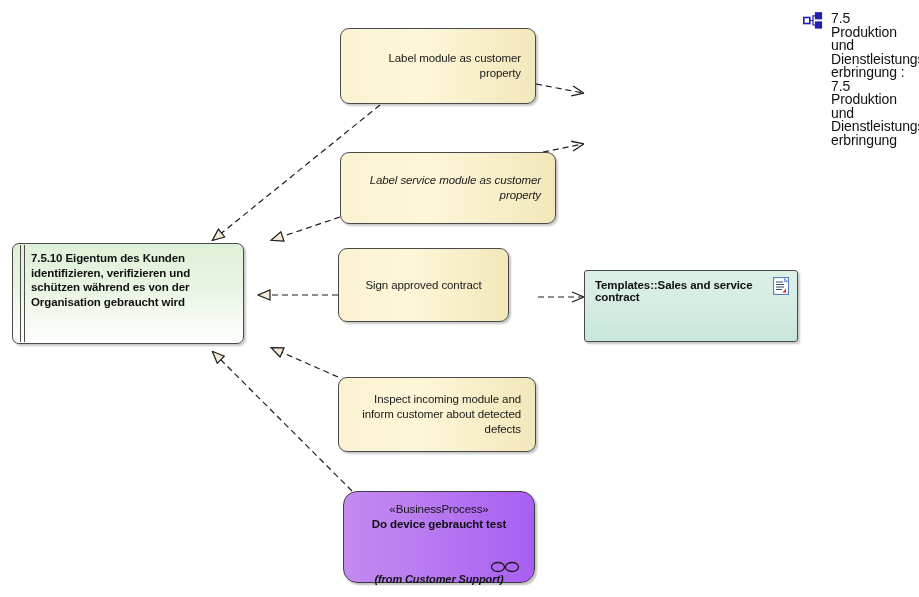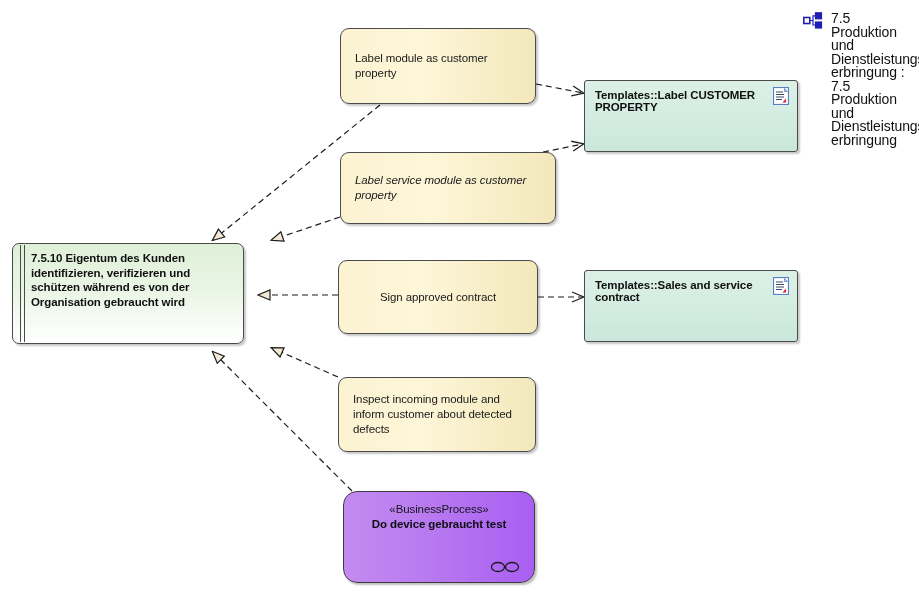--- a/index.html
+++ b/index.html
@@ -71,21 +71,21 @@
     border-radius: 9px;
     background: linear-gradient(to right, #fbf3d2 0%, #fdf6d8 42%, #f3e8bb 100%);
     box-shadow: 2px 2px 2px rgba(0,0,0,0.22);
     display: flex;
     align-items: center;
     justify-content: center;
   }
   .act-text {
     font-size: 11.5px;
     color: #1a1a1a;
-    text-align: left;
+    text-align: right;
     line-height: 15px;
     padding: 0 14px;
     letter-spacing: -0.1px;
   }
 
   
   .tpl-box {
     border: 1px solid #4a4a4a;
     border-radius: 3px;
     background: linear-gradient(to bottom, #dcf0e6 0%, #d3ece1 55%, #c9e7da 100%);
@@ -229,42 +229,28 @@
   </div>
 
   <div class="node act-box" style="left:340px; top:28px; width:196px; height:76px;">
     <div class="act-text">Label module as customer property</div>
   </div>
 
   <div class="node act-box" style="left:340px; top:152px; width:216px; height:72px;font-style:italic;">
     <div class="act-text">Label service module as customer property</div>
   </div>
 
-  <div class="node act-box" style="left:338px; top:260px; width:200px; height:74px;">
+  <div class="node act-box" style="left:338px; top:248px; width:171px; height:74px;">
     <div class="act-text">Sign approved contract</div>
   </div>
 
   <div class="node act-box" style="left:338px; top:377px; width:198px; height:75px;">
     <div class="act-text">Inspect incoming module and inform customer about detected defects</div>
   </div>
 
-  <div class="node tpl-box" style="left:584px; top:80px; width:214px; height:72px;">
-    <div class="tpl-text">Templates::Label CUSTOMER PROPERTY</div>
-    <svg class="tpl-icon" viewBox="0 0 16 18" xmlns="http://www.w3.org/2000/svg">
-      <rect x="0.5" y="0.5" width="15" height="17" fill="#ffffff" stroke="#5b7fc7" stroke-width="1.2"></rect>
-      <path d="M11.5 1.5 L14.5 4.5 L11.5 4.5 Z" fill="#dde6f6" stroke="#5b7fc7" stroke-width="0.8"></path>
-      <g stroke="#3a4a6b" stroke-width="1">
-        <line x1="3" y1="5" x2="10" y2="5"></line>
-        <line x1="3" y1="7.5" x2="11" y2="7.5"></line>
-        <line x1="3" y1="10" x2="11" y2="10"></line>
-        <line x1="3" y1="12.5" x2="9" y2="12.5"></line>
-      </g>
-      <path d="M9.5 15.5 L13 11.5 L13 15.5 Z" fill="#e02020"></path>
-    </svg>
-  </div>
 
   <div class="node tpl-box" style="left:584px; top:270px; width:214px; height:72px;">
     <div class="tpl-text">Templates::Sales and service contract</div>
     <svg class="tpl-icon" viewBox="0 0 16 18" xmlns="http://www.w3.org/2000/svg">
       <rect x="0.5" y="0.5" width="15" height="17" fill="#ffffff" stroke="#5b7fc7" stroke-width="1.2"></rect>
       <path d="M11.5 1.5 L14.5 4.5 L11.5 4.5 Z" fill="#dde6f6" stroke="#5b7fc7" stroke-width="0.8"></path>
       <g stroke="#3a4a6b" stroke-width="1">
         <line x1="3" y1="5" x2="10" y2="5"></line>
         <line x1="3" y1="7.5" x2="11" y2="7.5"></line>
         <line x1="3" y1="10" x2="11" y2="10"></line>
@@ -277,20 +263,21 @@
   <div class="node bp-box" style="left:343px; top:491px; width:192px; height:92px;">
     <div class="bp-stereo">«BusinessProcess»</div>
     <div class="bp-name">Do device gebraucht test</div>
     <svg class="bp-icon" viewBox="0 0 30 14" xmlns="http://www.w3.org/2000/svg">
       <ellipse cx="8" cy="7" rx="6.5" ry="4.5" fill="none" stroke="#1a1a1a" stroke-width="1.3"></ellipse>
       <ellipse cx="22" cy="7" rx="6.5" ry="4.5" fill="none" stroke="#1a1a1a" stroke-width="1.3"></ellipse>
       <line x1="14.5" y1="7" x2="15.5" y2="7" stroke="#1a1a1a" stroke-width="1.3"></line>
     </svg>
   </div>
 
+  <div class="bp-from" style="left:343px; top:573px; width:192px;">(from Customer Support)</div>
 
   <div class="pkg-label" style="left:803px; top:12px; width:112px;">
     <svg class="pkg-icon" viewBox="0 0 20 17" xmlns="http://www.w3.org/2000/svg">
       <rect x="0.8" y="5.5" width="6" height="6" fill="#ffffff" stroke="#1f1fb0" stroke-width="1.6"></rect>
       <rect x="12.5" y="0.8" width="6" height="6" fill="#1f1fb0" stroke="#1f1fb0" stroke-width="1.2"></rect>
       <rect x="12.5" y="10" width="6" height="6" fill="#1f1fb0" stroke="#1f1fb0" stroke-width="1.2"></rect>
       <path d="M7 8.5 L10 8.5 L10 3.8 L12.5 3.8 M10 8.5 L10 13 L12.5 13" fill="none" stroke="#1f1fb0" stroke-width="1.2"></path>
     </svg>
     <div class="pkg-text">7.5 Produktion und Dienstleistungs erbringung : 7.5 Produktion und Dienstleistungs erbringung</div>
   </div>

